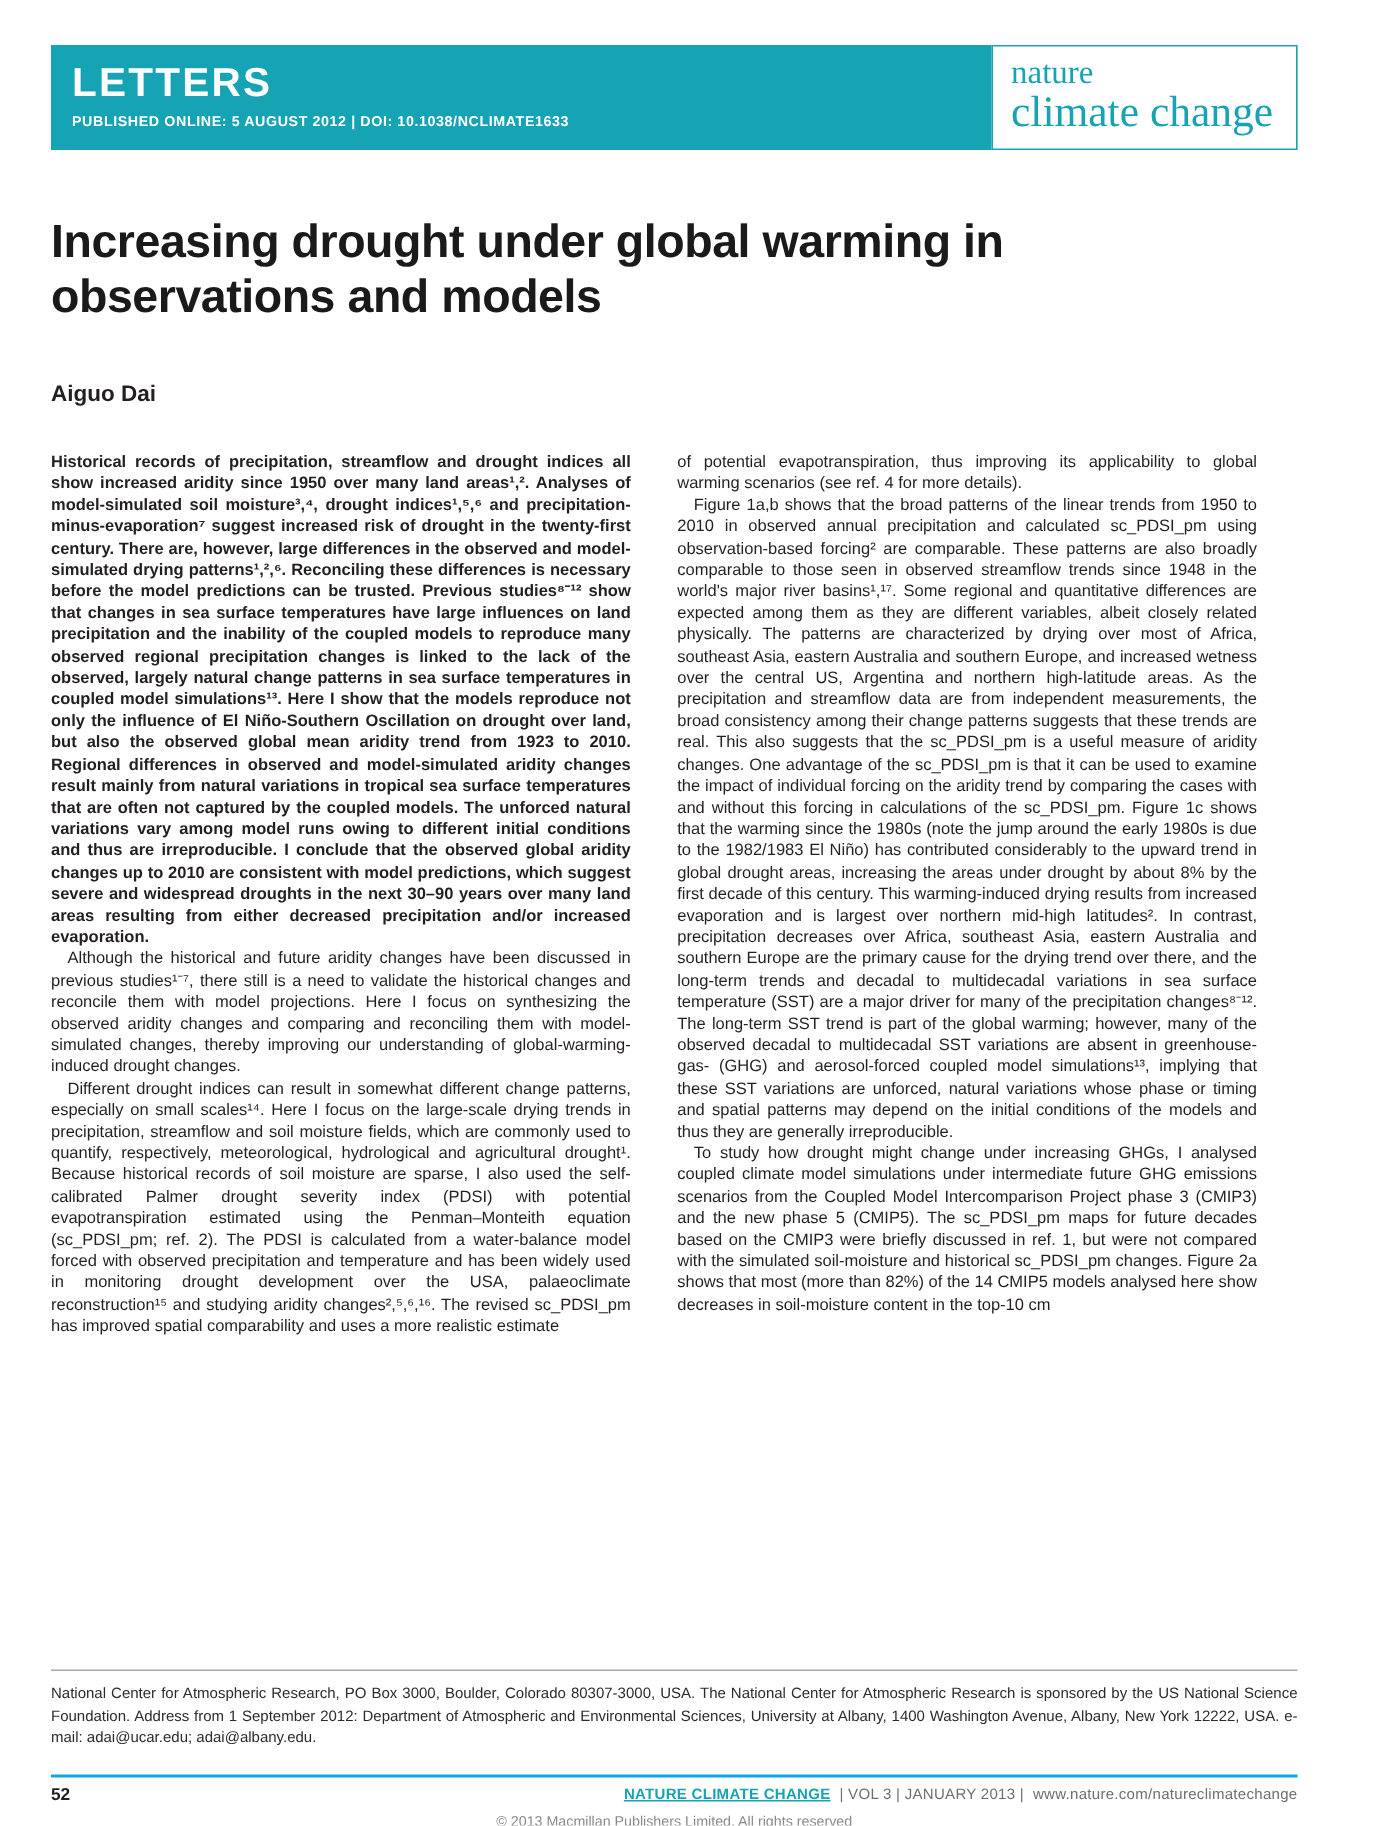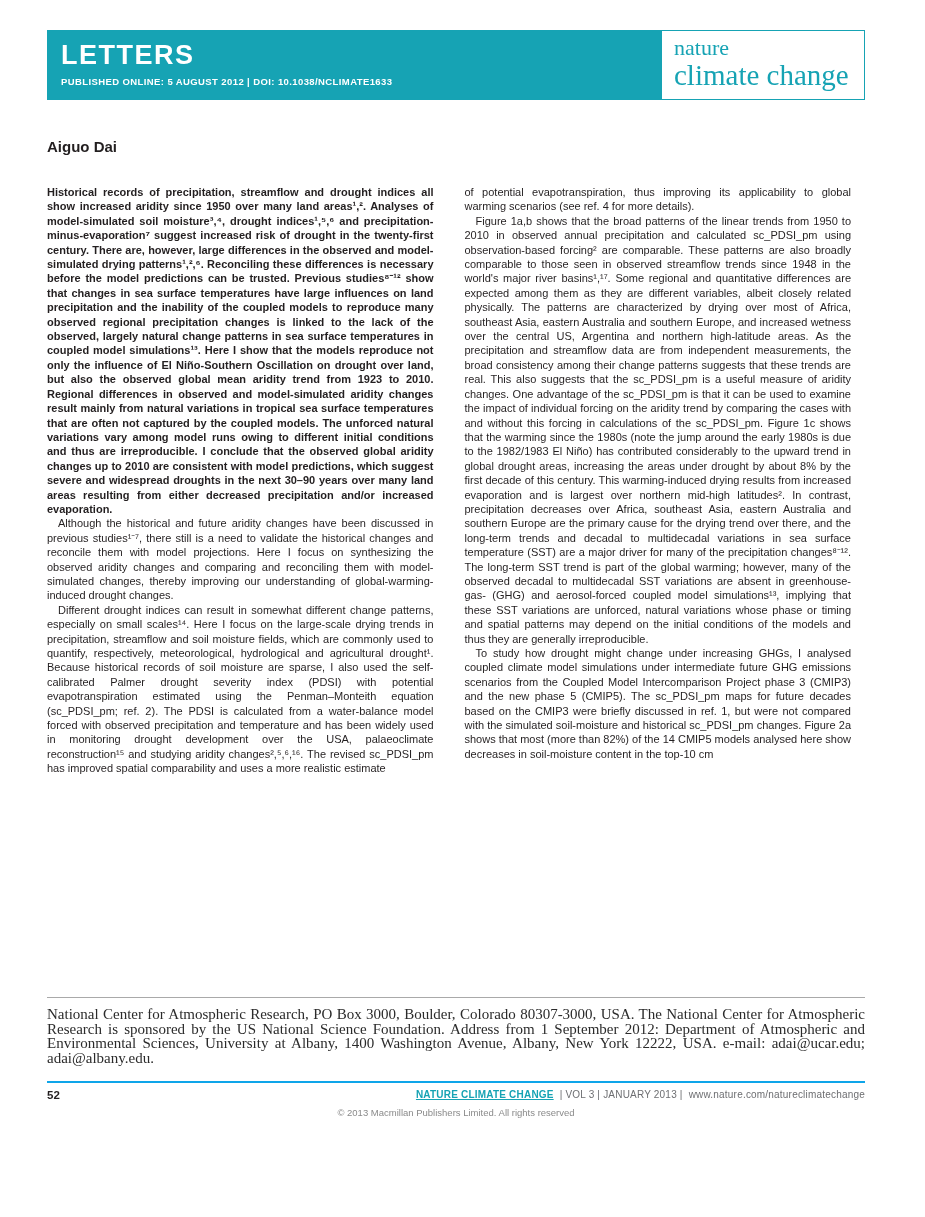--- a/index.html
+++ b/index.html
@@ -1,20 +1,20 @@
 <!DOCTYPE html>
 <html><head>
 <meta charset="utf-8">
 <style>
   * { margin:0; padding:0; box-sizing:border-box; }
   html, body { width:925px; height:1217px; background:#ffffff; overflow:hidden; }
   body { font-family:"Liberation Sans", sans-serif; color:#231f20; }
   :root { --teal:#16a3b4; --gray:#6d6e71; }
 
-  .page { position:relative; width:925px; height:1217px; padding:30px 60px 0 47px; background:#fff; }
+  .page { position:relative; width:925px; height:1217px; padding:30px 60px 0 34px; background:#fff; }
 
   
   .banner { height:70px; background:var(--teal); display:flex; justify-content:space-between; align-items:stretch; }
   .banner-left { padding:10px 0 0 14px; }
   .section-label { color:#ffffff; font-size:27px; font-weight:bold; letter-spacing:1.5px; line-height:30px; }
   .published { color:#ffffff; font-size:9.5px; font-weight:bold; letter-spacing:0.4px; margin-top:6px; }
   .logo-box { background:#ffffff; width:204px; padding:5px 10px 0 12px; border:1px solid var(--teal); }
   .brand-top { font-family:"Liberation Serif", serif; color:var(--teal); font-size:22px; line-height:24px; }
   .brand-bottom { font-family:"Liberation Serif", serif; color:var(--teal); font-size:29px; line-height:31px; }
 
@@ -23,21 +23,21 @@
   .author { margin-top:38px; font-size:15px; font-weight:bold; }
 
   
   .columns { margin-top:30px; display:flex; gap:31px; height:772px; overflow:hidden; }
   .col { width:386.5px; text-align:justify; font-size:11px; line-height:14.4px; }
   .abstract { font-weight:bold; }
   .col p.indent { text-indent:11px; }
   .col p { margin:0; }
 
   
-  .affiliation { margin-top:40px; border-top:1px solid #a9a9a9; padding-top:9px; font-size:15px; line-height:14.5px; text-align:justify; color:#2b2b2b;font-family:Liberation Serif, serif; }
+  .affiliation { margin-top:40px; border-top:1px solid #a9a9a9; padding-top:9px; font-size:10px; line-height:14.5px; text-align:justify; color:#2b2b2b; }
 
   
   .footer-bar { margin-top:16px; border-top:2px solid #0ea5e9; padding-top:6px; display:flex; justify-content:space-between; align-items:flex-start; }
   .page-num { font-weight:bold; font-size:11.5px; }
   .footer-right { font-size:10px; color:var(--gray); letter-spacing:0.2px; }
   .journal-name { color:var(--teal); font-weight:bold;text-decoration:underline; }
   .issue-info { margin:0 3px; }
   .website { color:var(--gray);margin-top:12px; }
   .copyright { margin-top:6px; text-align:center; color:#8a8a8a; font-size:9.5px; line-height:11px; }
 </style>
@@ -50,20 +50,21 @@
     <div class="banner-left">
       <div class="section-label">LETTERS</div>
       <div class="published">PUBLISHED ONLINE: 5 AUGUST 2012 | DOI: 10.1038/NCLIMATE1633</div>
     </div>
     <div class="logo-box">
       <div class="brand-top">nature</div>
       <div class="brand-bottom">climate change</div>
     </div>
   </div>
 
+  <h1 class="title">Increasing drought under global warming in observations and models</h1>
   <div class="author">Aiguo Dai</div>
 
   <div class="columns">
     <div class="col">
       <p class="abstract">Historical records of precipitation, streamflow and drought indices all show increased aridity since 1950 over many land areas¹,². Analyses of model-simulated soil moisture³,⁴, drought indices¹,⁵,⁶ and precipitation-minus-evaporation⁷ suggest increased risk of drought in the twenty-first century. There are, however, large differences in the observed and model-simulated drying patterns¹,²,⁶. Reconciling these differences is necessary before the model predictions can be trusted. Previous studies⁸⁻¹² show that changes in sea surface temperatures have large influences on land precipitation and the inability of the coupled models to reproduce many observed regional precipitation changes is linked to the lack of the observed, largely natural change patterns in sea surface temperatures in coupled model simulations¹³. Here I show that the models reproduce not only the influence of El Niño-Southern Oscillation on drought over land, but also the observed global mean aridity trend from 1923 to 2010. Regional differences in observed and model-simulated aridity changes result mainly from natural variations in tropical sea surface temperatures that are often not captured by the coupled models. The unforced natural variations vary among model runs owing to different initial conditions and thus are irreproducible. I conclude that the observed global aridity changes up to 2010 are consistent with model predictions, which suggest severe and widespread droughts in the next 30–90 years over many land areas resulting from either decreased precipitation and/or increased evaporation.</p>
       <p class="indent">Although the historical and future aridity changes have been discussed in previous studies¹⁻⁷, there still is a need to validate the historical changes and reconcile them with model projections. Here I focus on synthesizing the observed aridity changes and comparing and reconciling them with model-simulated changes, thereby improving our understanding of global-warming-induced drought changes.</p>
       <p class="indent">Different drought indices can result in somewhat different change patterns, especially on small scales¹⁴. Here I focus on the large-scale drying trends in precipitation, streamflow and soil moisture fields, which are commonly used to quantify, respectively, meteorological, hydrological and agricultural drought¹. Because historical records of soil moisture are sparse, I also used the self-calibrated Palmer drought severity index (PDSI) with potential evapotranspiration estimated using the Penman–Monteith equation (sc_PDSI_pm; ref. 2). The PDSI is calculated from a water-balance model forced with observed precipitation and temperature and has been widely used in monitoring drought development over the USA, palaeoclimate reconstruction¹⁵ and studying aridity changes²,⁵,⁶,¹⁶. The revised sc_PDSI_pm has improved spatial comparability and uses a more realistic estimate</p>
     </div>
     <div class="col">
       <p>of potential evapotranspiration, thus improving its applicability to global warming scenarios (see ref. 4 for more details).</p>

